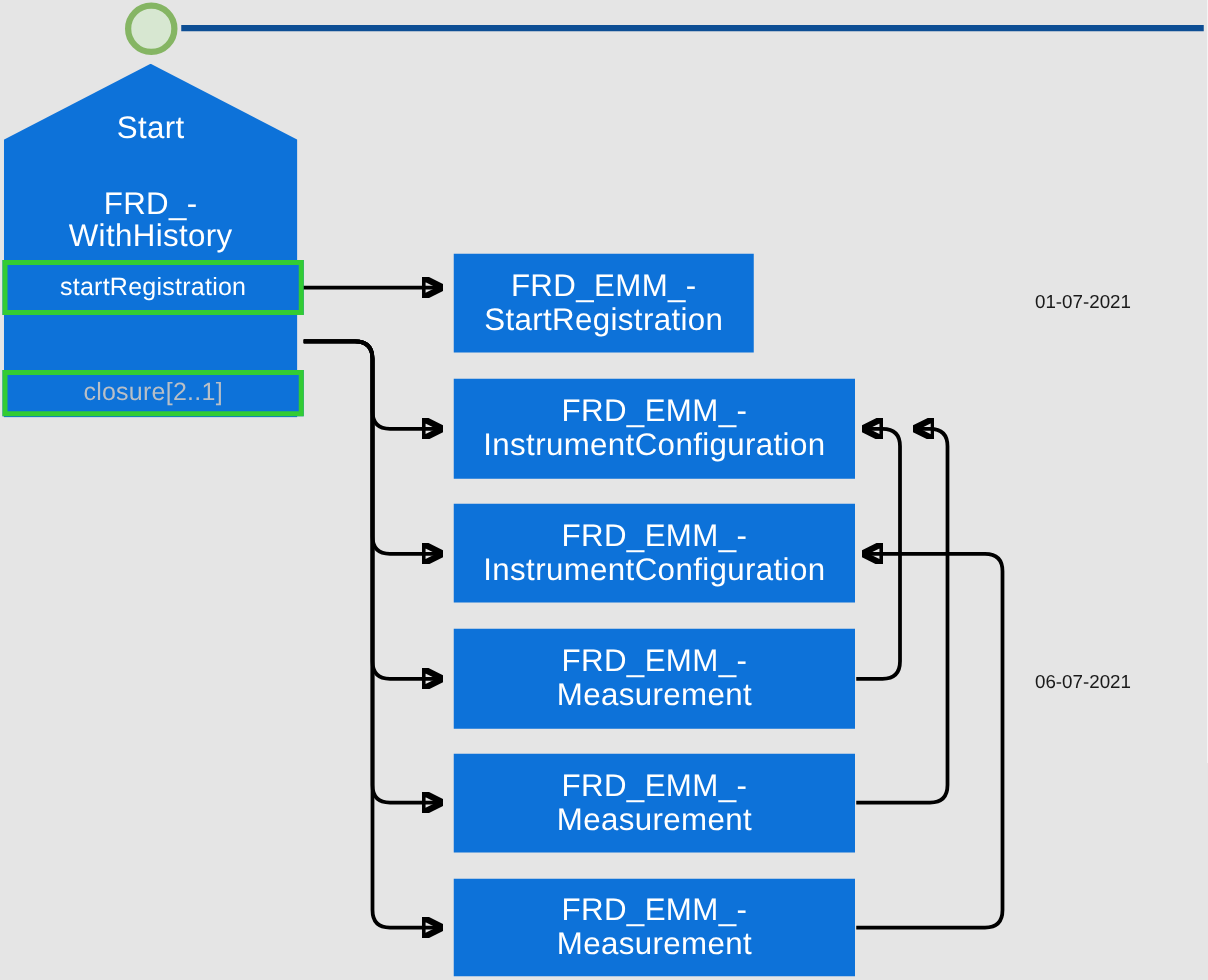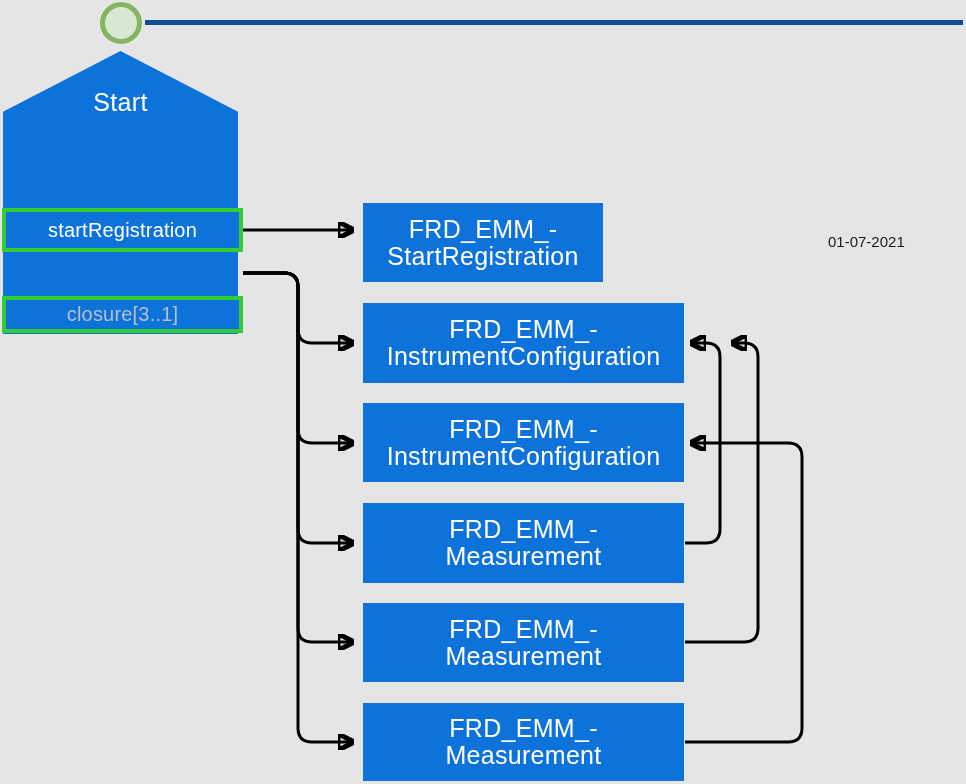--- a/index.html
+++ b/index.html
@@ -121,27 +121,29 @@
 </head>
 <body>
 
 <div class="canvas">
 
   <div class="timeline-line"></div>
   <div class="timeline-marker"></div>
 
   <div class="start-pentagon">
     <div class="ptext t-start">Start</div>
+    <div class="ptext t-name1">FRD_-</div>
+    <div class="ptext t-name2">WithHistory</div>
   </div>
 
   <div class="op-row r0">
     <span>startRegistration</span>
   </div>
   <div class="op-row r2">
-    <span>closure[3..1]</span>
+    <span>closure[2..1]</span>
   </div>
 
   <div class="event-box b0">
     <span>FRD_EMM_-</span>
     <span>StartRegistration</span>
   </div>
   <div class="event-box b1">
     <span>FRD_EMM_-</span>
     <span>InstrumentConfiguration</span>
   </div>
@@ -156,20 +158,21 @@
   <div class="event-box b4">
     <span>FRD_EMM_-</span>
     <span>Measurement</span>
   </div>
   <div class="event-box b5">
     <span>FRD_EMM_-</span>
     <span>Measurement</span>
   </div>
 
   <div class="date-label d0">01-07-2021</div>
+  <div class="date-label d1">06-07-2021</div>
 
   <svg class="arrow-layer" width="966" height="784" viewBox="0 0 966 784" xmlns="http://www.w3.org/2000/svg">
     <defs>
       <marker id="ah" viewBox="0 0 10 10" refX="8.5" refY="5" markerWidth="5.5" markerHeight="5.5" orient="auto">
         <path d="M0,0 L10,5 L0,10 z" fill="#000000" stroke="none"></path>
       </marker>
     </defs>
     <path d="M 243 230 H 352" marker-end="url(#ah)"></path>
     <path d="M 243 273 H 284 Q 298 273 298 287 V 329 Q 298 343 312 343 H 352" marker-end="url(#ah)"></path>
     <path d="M 243 273 H 284 Q 298 273 298 287 V 429 Q 298 443 312 443 H 352" marker-end="url(#ah)"></path>

